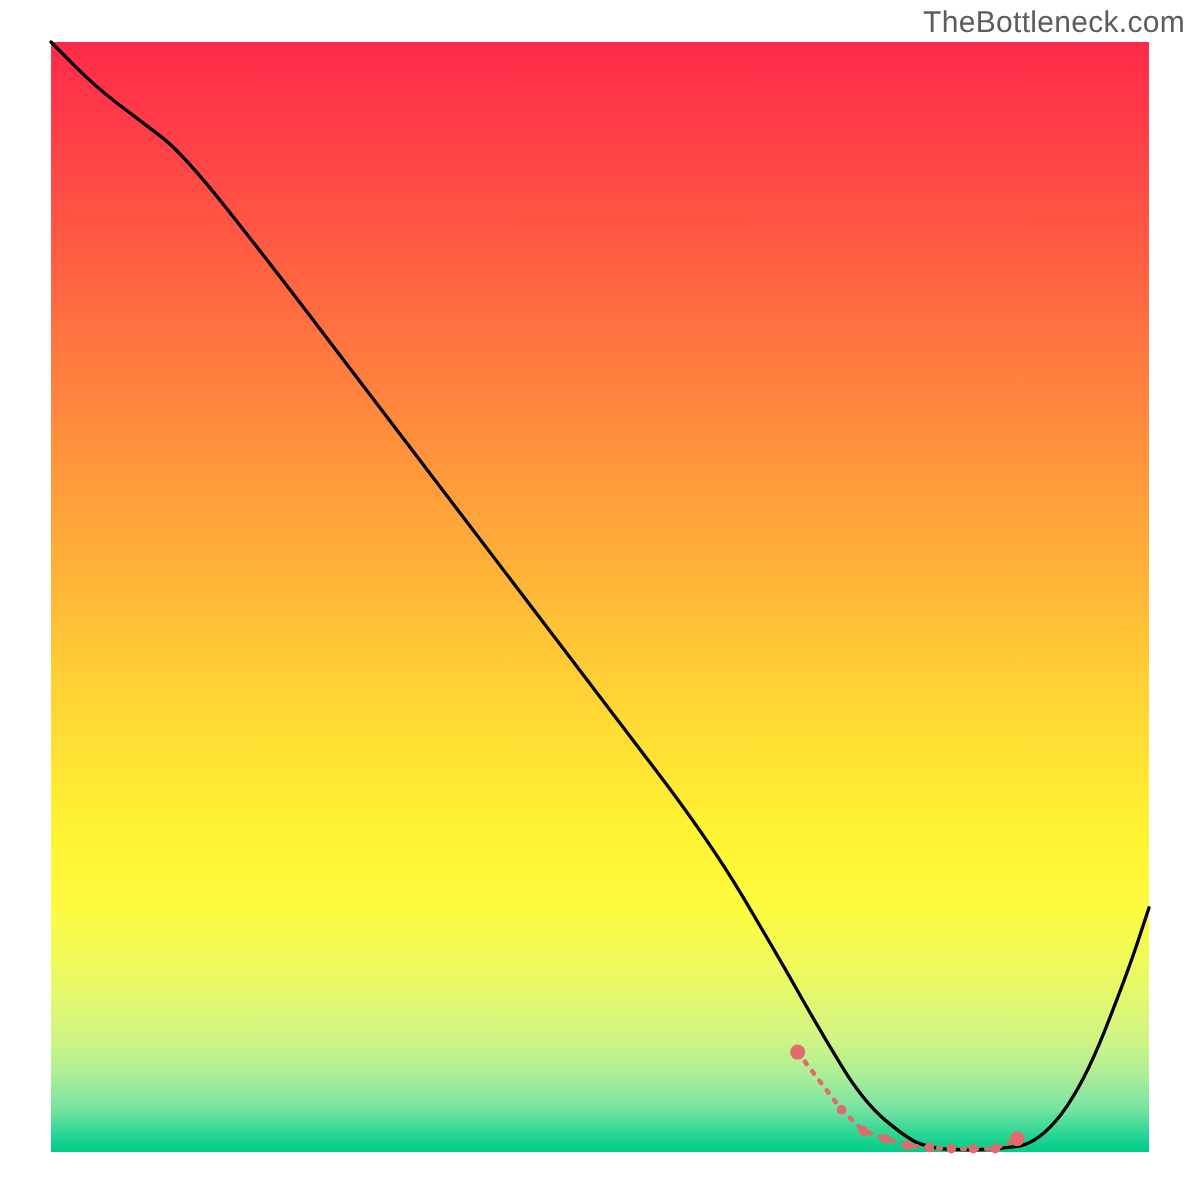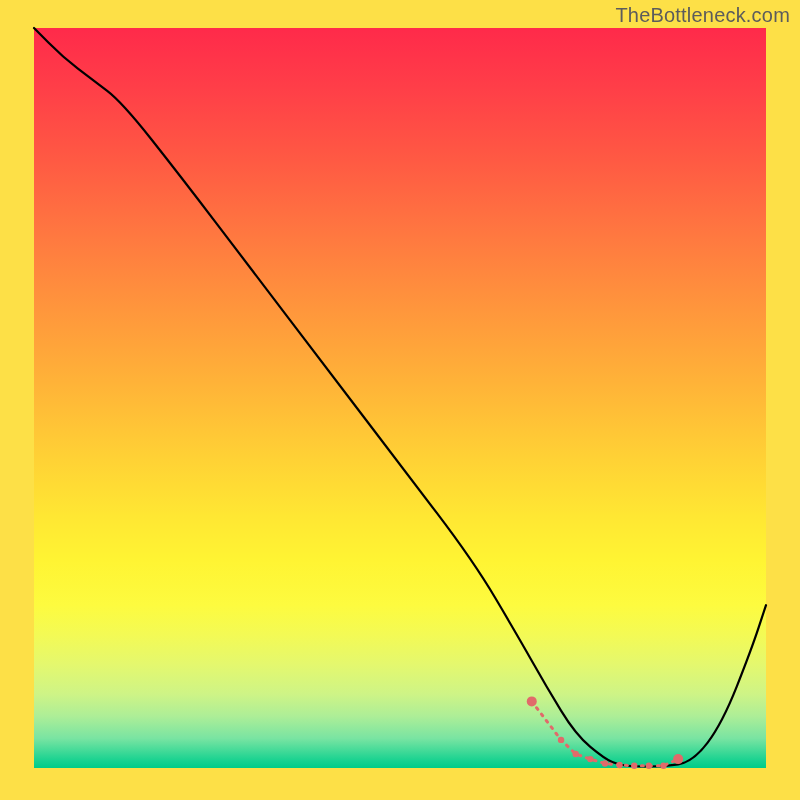--- a/index.html
+++ b/index.html
@@ -8,21 +8,21 @@
     width: 800px;
     height: 800px;
     background: #000;
     overflow: hidden;
     font-family: Arial, Helvetica, sans-serif;
   }
   .frame {
     position: relative;
     width: 800px;
     height: 800px;
-    background: #fde047;
+    background: #ffffff;
   }
   .watermark {
     position: absolute;
     top: 4px;
     right: 10px;
     color: #5c5c5c;
     font-size: 20px;
     font-weight: 500;
     letter-spacing: 0.2px;
     z-index: 10;

